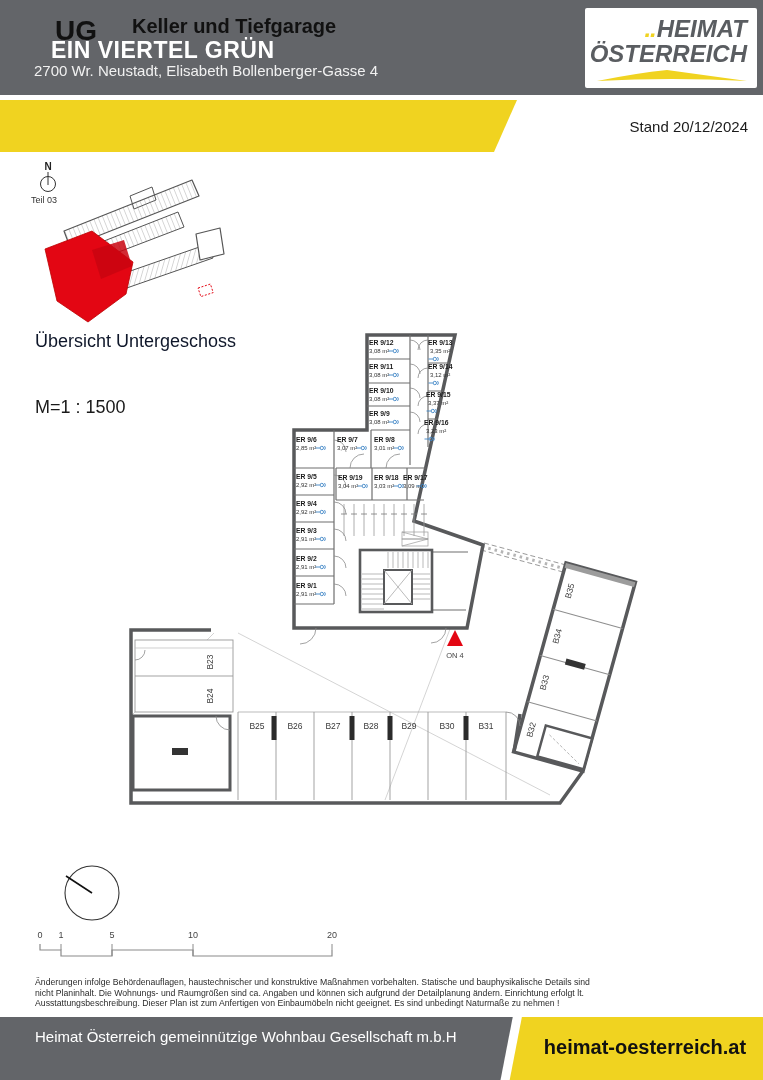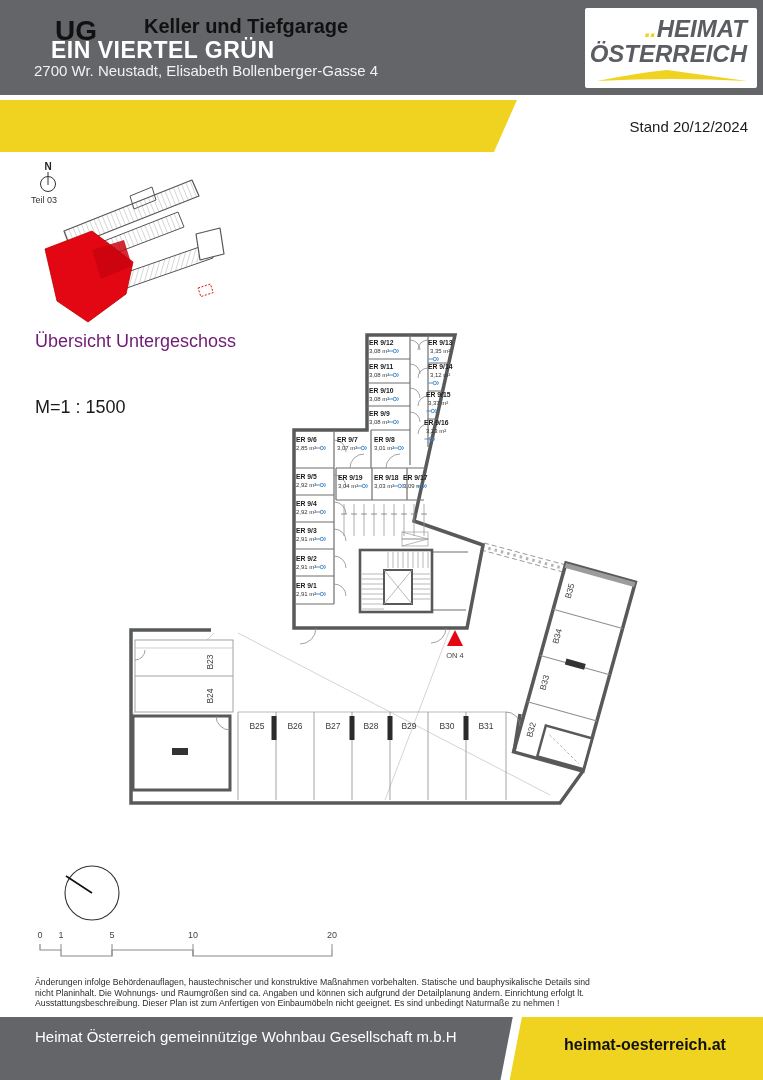--- a/index.html
+++ b/index.html
@@ -12,39 +12,39 @@
   .proj-addr{position:absolute;left:34px;top:62px;color:#f1f1f1;font-size:15px;}
   .logo-box{position:absolute;right:6px;top:8px;width:172px;height:80px;background:#fff;
             border-radius:2px;text-align:right;padding:8px 10px 15px 0;box-sizing:border-box;}
   .logo-l1,.logo-l2{font-style:italic;font-weight:700;color:#5a5d61;font-size:24px;line-height:25px;}
   .logo-dots{color:#f0d320;letter-spacing:-1px;margin-right:1px;}
   .logo-swoosh{margin-top:3px;}
   
   .banner{position:absolute;left:0;top:100px;width:517px;height:52px;background:#f0d320;
           clip-path:polygon(0 0,100% 0,calc(100% - 23px) 100%,0 100%);}
   .banner-ug{position:absolute;left:55px;top:15px;font-size:28px;font-weight:800;color:#111;text-align:right;}
-  .banner-title{position:absolute;left:144px;top:15px;font-size:20px;font-weight:700;color:#111;}
+  .banner-title{position:absolute;left:132px;top:15px;font-size:20px;font-weight:700;color:#111;}
   .stand{position:absolute;left:598px;top:118px;width:150px;text-align:right;font-size:15px;color:#1a1a1a;}
   
-  .cap1{position:absolute;left:35px;top:331px;font-size:18px;color:#701a75;}
+  .cap1{position:absolute;left:35px;top:331px;font-size:18px;color:#0f172a;}
   .cap2{position:absolute;left:35px;top:353px;font-size:18px;color:#1a1a1a;margin-top:44px;}
   
   .plan-svg{position:absolute;left:0;top:0;width:763px;height:1080px;}
   
   .disclaimer{position:absolute;left:35px;top:977px;width:690px;font-size:8.7px;
               line-height:10.5px;color:#2b2b2b;}
   
   .footer-gray{position:absolute;left:0;top:1017px;width:763px;height:63px;background:#636569;
                clip-path:polygon(0 0,67.2% 0,65.6% 100%,0 100%);}
   .footer-yellow{position:absolute;left:0;top:1017px;width:763px;height:63px;background:#f0d320;
                clip-path:polygon(68.4% 0,100% 0,100% 100%,66.8% 100%);}
   .f-line1{position:absolute;left:35px;top:1028px;color:#fff;font-size:15px;}
   .f-line2{position:absolute;left:35px;top:1049px;color:#fff;font-size:15px;}
   .f-site{position:absolute;left:535px;top:1036px;width:220px;text-align:center;color:#111;
-          font-size:16px;font-weight:800;}
+          font-size:20px;font-weight:800;}
   svg text{font-family:"Liberation Sans",sans-serif;}
   .rn{font-size:6.8px;font-weight:700;fill:#1a1a1a;}
   .ra{font-size:6px;fill:#333;}
   .pk{font-size:8.5px;fill:#3a3a3a;}
 </style>
 </head>
 <body>
 
 <div class="page">
 

